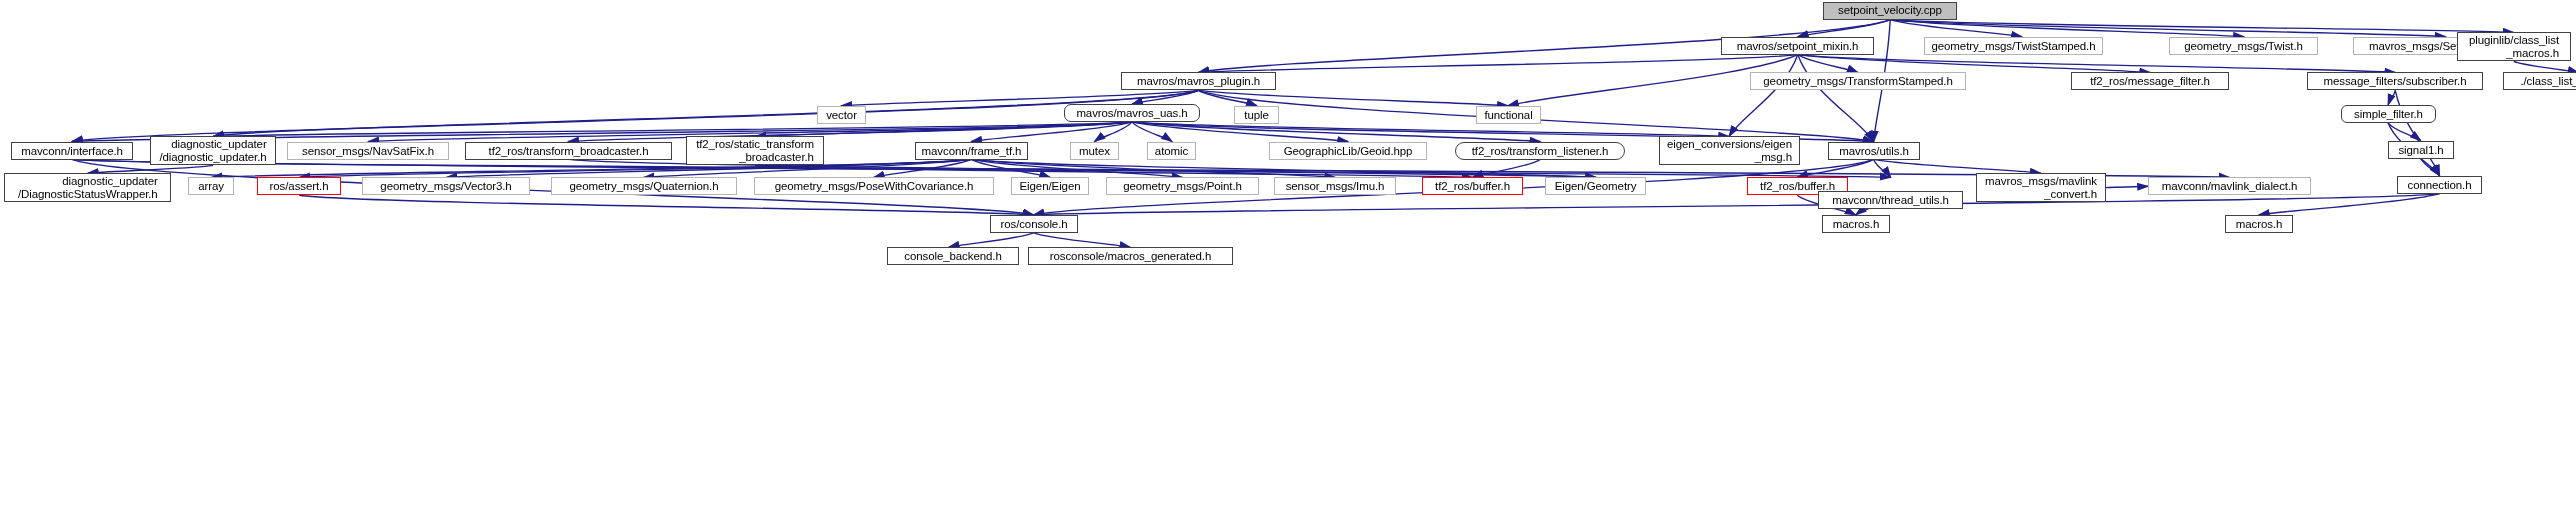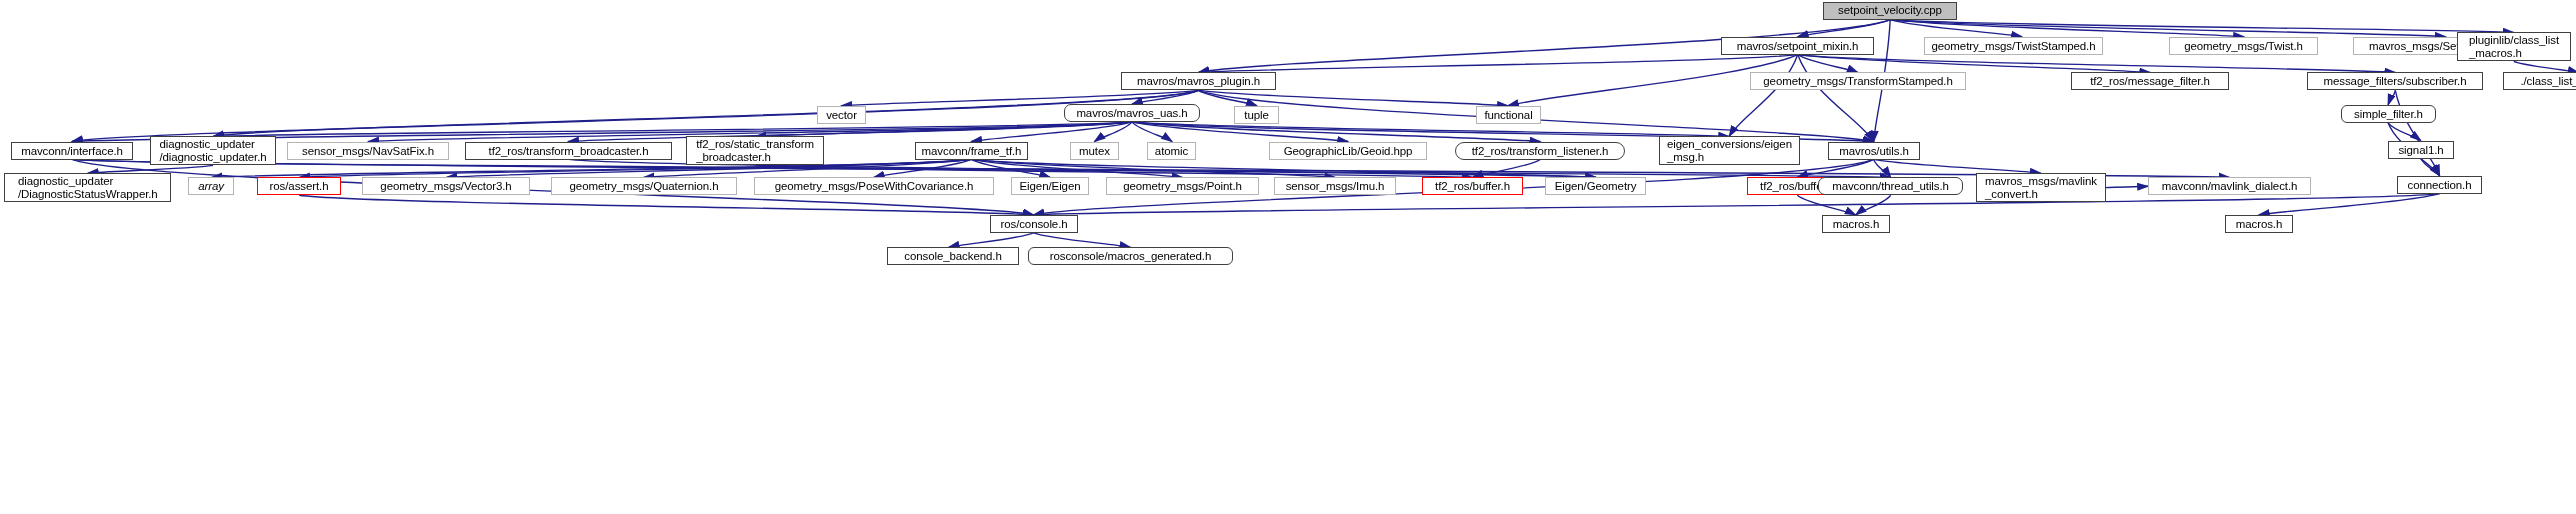--- a/index.html
+++ b/index.html
@@ -23,21 +23,21 @@
     width: 2576px;
     height: 515px;
     pointer-events: none;
   }
   .node {
     position: absolute;
     box-sizing: border-box;
     display: flex;
     align-items: center;
     justify-content: center;
-    text-align: left;
+    text-align: right;
     font-size: 11.5px;
     line-height: 12.8px;
     color: #000000;
     background: #ffffff;
     white-space: pre-line;
     padding: 0 20px;
     letter-spacing: -0.1px;
   }
   
   .node.plain {
@@ -167,35 +167,35 @@
       <div class="node plain" style="left: 1070px; top: 142px; width: 49px; height: 18px;">mutex</div>
       <div class="node plain" style="left: 1147px; top: 142px; width: 49px; height: 18px;">atomic</div>
       <div class="node plain" style="left: 1269px; top: 142px; width: 158px; height: 18px;">GeographicLib/Geoid.hpp</div>
       <div class="node doc" style="left: 1455px; top: 142px; width: 170px; height: 18px; border-radius: 9px;">tf2_ros/transform_listener.h</div>
       <div class="node doc" style="left: 1659px; top: 136px; width: 141px; height: 29px;">eigen_conversions/eigen
 _msg.h</div>
       <div class="node doc" style="left: 1828px; top: 142px; width: 92px; height: 18px;">mavros/utils.h</div>
       <div class="node doc" style="left: 2397px; top: 176px; width: 85px; height: 18px;">connection.h</div>
       <div class="node doc" style="left: 4.3px; top: 173px; width: 167px; height: 29px;">diagnostic_updater
 /DiagnosticStatusWrapper.h</div>
-      <div class="node plain" style="left: 188px; top: 177px; width: 46px; height: 18px; font-style: italic;">array</div>
+      <div class="node plain" style="left: 188px; top: 177px; width: 46px; height: 18px;">array</div>
       <div class="node red" style="left: 257px; top: 177px; width: 84px; height: 18px;">ros/assert.h</div>
       <div class="node plain" style="left: 362px; top: 177px; width: 168px; height: 18px;">geometry_msgs/Vector3.h</div>
       <div class="node plain" style="left: 551px; top: 177px; width: 186px; height: 18px;">geometry_msgs/Quaternion.h</div>
       <div class="node plain" style="left: 754px; top: 177px; width: 240px; height: 18px;">geometry_msgs/PoseWithCovariance.h</div>
       <div class="node plain" style="left: 1011px; top: 177px; width: 78px; height: 18px;">Eigen/Eigen</div>
       <div class="node plain" style="left: 1106px; top: 177px; width: 153px; height: 18px;">geometry_msgs/Point.h</div>
       <div class="node plain" style="left: 1274px; top: 177px; width: 122px; height: 18px;">sensor_msgs/Imu.h</div>
       <div class="node red" style="left: 1422px; top: 177px; width: 101px; height: 18px;">tf2_ros/buffer.h</div>
       <div class="node plain" style="left: 1545px; top: 177px; width: 101px; height: 18px;">Eigen/Geometry</div>
       <div class="node red" style="left: 1747px; top: 177px; width: 101px; height: 18px;">tf2_ros/buffer.h</div>
-      <div class="node doc" style="left: 1818px; top: 177px; width: 145px; height: 18px; border-radius: 7px;">mavconn/thread_utils.h</div>
+      <div class="node doc" style="left: 1818px; top: 191px; width: 145px; height: 18px;">mavconn/thread_utils.h</div>
       <div class="node doc" style="left: 1976px; top: 173px; width: 130px; height: 29px;">mavros_msgs/mavlink
 _convert.h</div>
       <div class="node plain" style="left: 2148px; top: 177px; width: 163px; height: 18px;">mavconn/mavlink_dialect.h</div>
       <div class="node doc" style="left: 990px; top: 215px; width: 88px; height: 18px;">ros/console.h</div>
       <div class="node doc" style="left: 1822px; top: 215px; width: 68px; height: 18px;">macros.h</div>
       <div class="node doc" style="left: 2225px; top: 215px; width: 68px; height: 18px;">macros.h</div>
       <div class="node doc" style="left: 887px; top: 247px; width: 132px; height: 18px;">console_backend.h</div>
-      <div class="node doc" style="left: 1028px; top: 247px; width: 205px; height: 18px; border-radius: 6px;">rosconsole/macros_generated.h</div>
+      <div class="node doc" style="left: 1028px; top: 247px; width: 205px; height: 18px;">rosconsole/macros_generated.h</div>
     </div>
 </div>
 
 
 </body></html>

